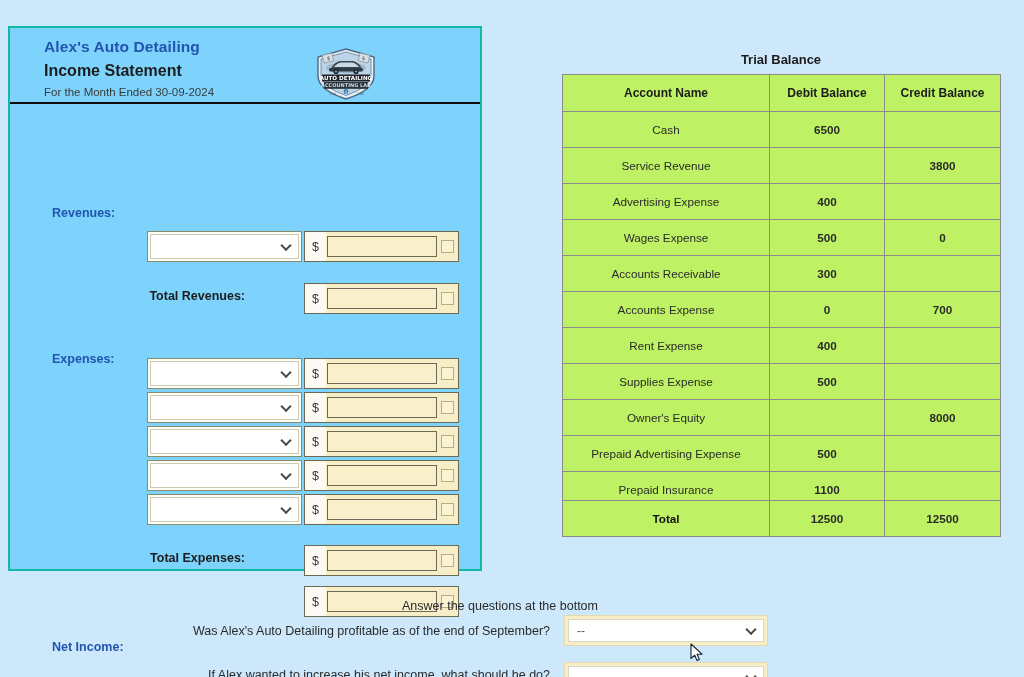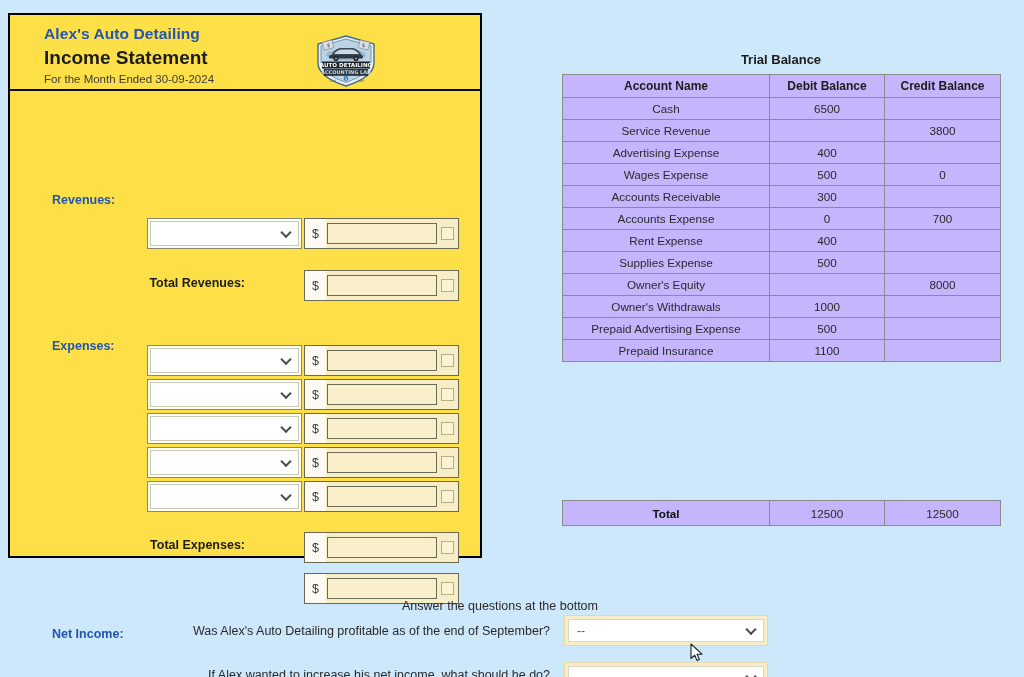--- a/index.html
+++ b/index.html
@@ -8,37 +8,37 @@
     width: 1024px; height: 677px;
     background: #cde7fb;
     font-family: "Liberation Sans", sans-serif;
     overflow: hidden;
     position: relative;
   }
 
   
   #is-card {
     position: absolute;
-    left: 8px; top: 13px;
+    left: 8px; top: 26px;
     width: 474px; height: 545px;
-    background: #fde047;
-    border: 2px solid #000000;
+    background: #7dd3fc;
+    border: 2px solid #14b8a6;
   }
   #is-header {
     height: 76px;
     border-bottom: 2px solid #0d0d0d;
     position: relative;
     padding: 8px 0 0 34px;
   }
   #is-company {
     font-size: 15.5px; font-weight: bold; color: #2255b0;
     letter-spacing: .1px; line-height: 22px;
   }
   #is-title {
-    font-size: 19px; font-weight: bold; color: #1c1c1c;
+    font-size: 16px; font-weight: bold; color: #1c1c1c;
     line-height: 22px; margin-top: 2px;
   }
   #is-period {
     font-size: 11.5px; color: #3a3a3a; line-height: 18px; margin-top: 1px;
   }
   #is-logo {
     position: absolute; right: 103px; top: 20px;
     width: 62px; height: 52px;
   }
 
@@ -109,30 +109,30 @@
   #tb-table, #tb-total {
     position: absolute; left: 562px;
     width: 438px;
     border-collapse: collapse;
     table-layout: fixed;
   }
   #tb-table { top: 74px; }
   #tb-total { top: 500px; }
   #tb-table th, #tb-table td, #tb-total td {
     border: 1px solid #8b8b8b;
-    background: #c4b5fd;
+    background: #bef264;
     font-size: 11.7px; color: #2a2a2a;
-    padding: 4px 6px;
+    padding: 11px 6px;
   }
   #tb-table th {
     font-weight: bold; text-align: center; font-size: 12px; color: #1c1c1c;
     height: 22px;
   }
   #tb-table td.acct, #tb-total td.acct { text-align: center; }
-  #tb-table td.num, #tb-total td.num { text-align: center; }
+  #tb-table td.num, #tb-total td.num { text-align: center; font-weight: bold; }
   #tb-total td { height: 25px; }
   #tb-total td.acct { font-weight: bold; color: #111; }
   .col-acct { width: 207px; }
   .col-deb  { width: 115px; }
   .col-cre  { width: 116px; }
 
   
   #q-note {
     position: absolute; left: 0; top: 579px; width: 1000px;
     text-align: center; font-size: 12.5px; color: #2a2a2a; margin-top: 20px;
@@ -345,25 +345,20 @@
         <td class="acct">Supplies Expense</td>
         <td class="num">500</td>
         <td class="num"></td>
       </tr>
       <tr>
         <td class="acct">Owner's Equity</td>
         <td class="num"></td>
         <td class="num">8000</td>
       </tr>
       <tr>
-        <td class="acct">Owner's Withdrawals</td>
-        <td class="num">1000</td>
-        <td class="num"></td>
-      </tr>
-      <tr>
         <td class="acct">Prepaid Advertising Expense</td>
         <td class="num">500</td>
         <td class="num"></td>
       </tr>
       <tr>
         <td class="acct">Prepaid Insurance</td>
         <td class="num">1100</td>
         <td class="num"></td>
       </tr>
     </tbody>

